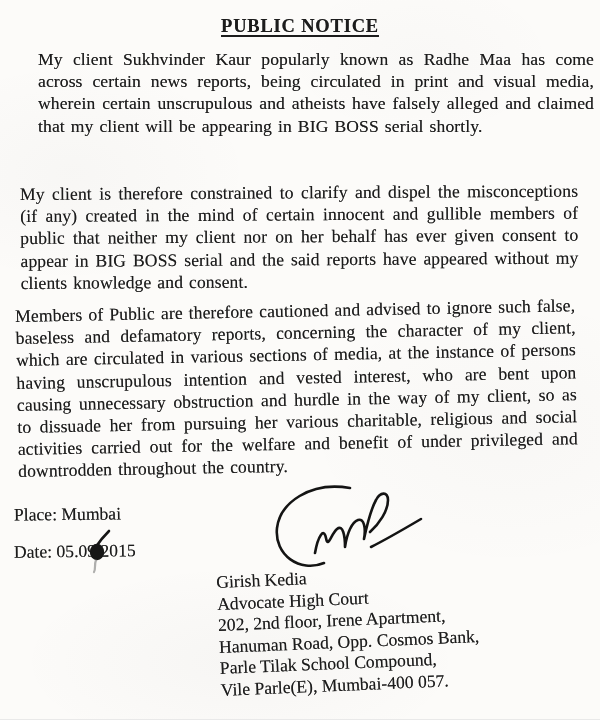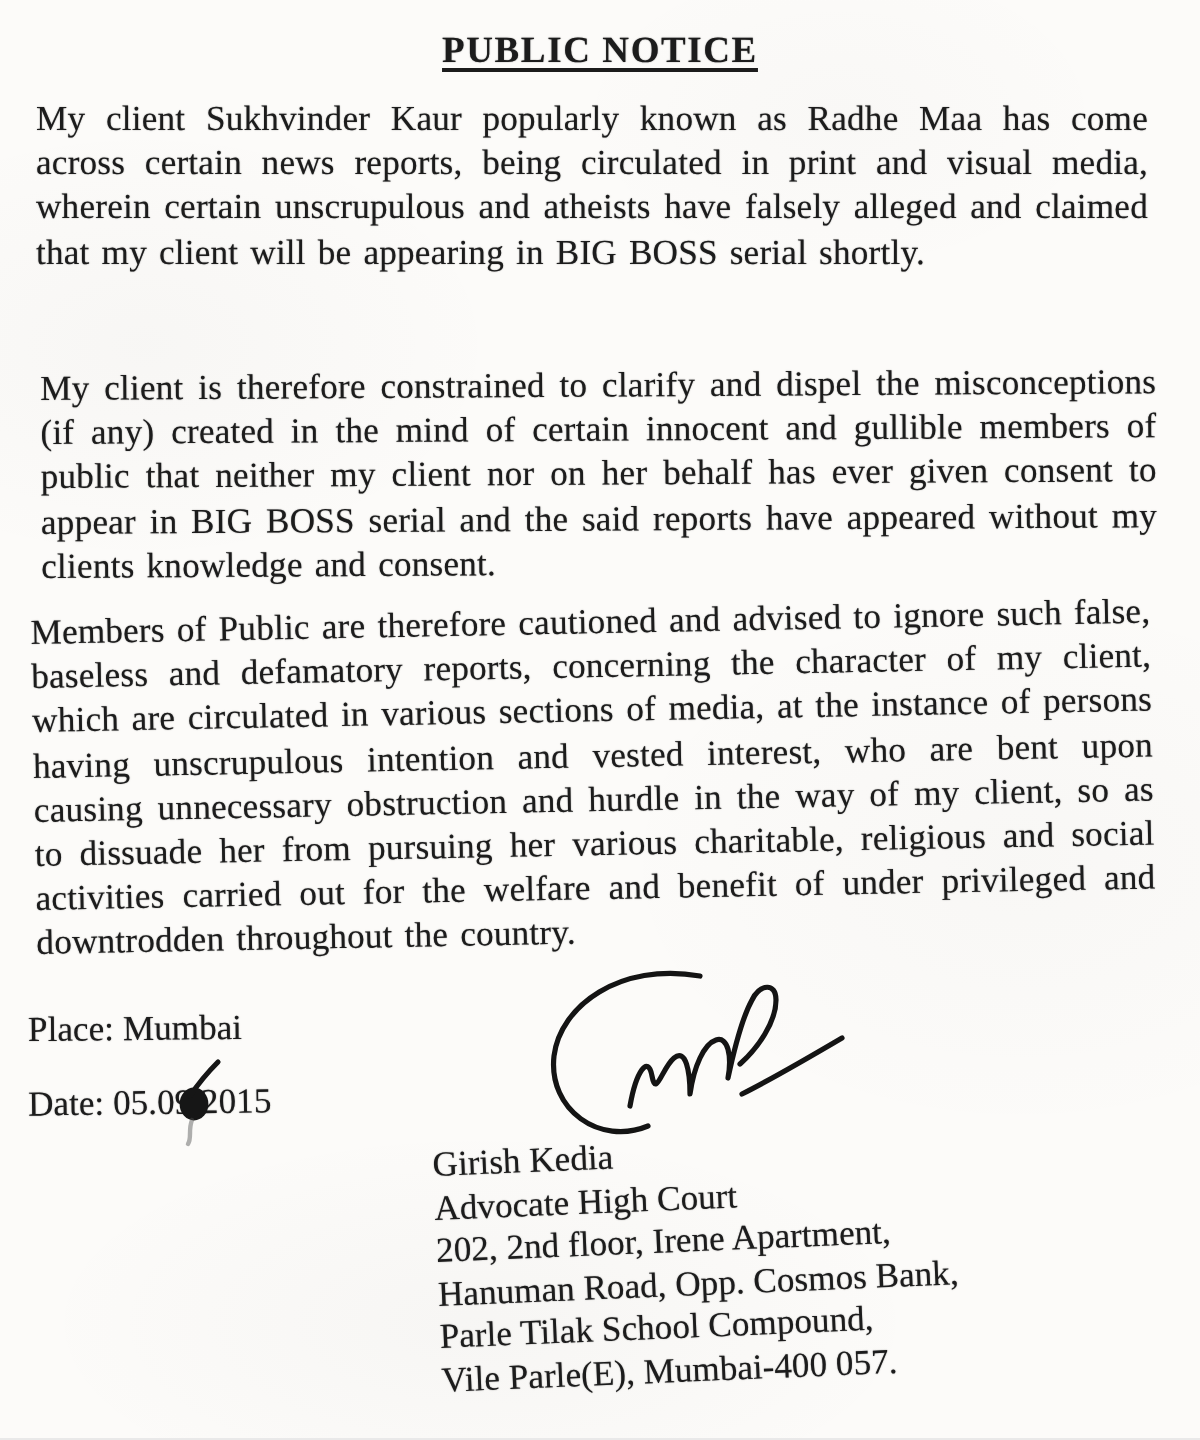--- a/index.html
+++ b/index.html
@@ -40,21 +40,21 @@
   }
   .para {
     position: absolute;
     margin: 0;
     font-size: 17.6px;
     line-height: 22.2px;
     text-align: justify;
     word-spacing: 1.5px;
     letter-spacing: 0.1px;
   }
-  .p1 { left: 18px; width: 556px; top: 48px; }
+  .p1 { left: 38px; width: 556px; top: 48px; }
   .p2 { left: 20px; width: 558px; top: 183px; transform: rotate(-0.35deg); transform-origin: 0 0; }
   .p3 { left: 15px; width: 560px; top: 305px; transform: rotate(-1.1deg); transform-origin: 0 0; }
   .place-line {
     position: absolute;
     left: 14px;
     top: 504px;
     font-size: 17.6px;
     transform: rotate(-0.6deg);
   }
   .date-line {

